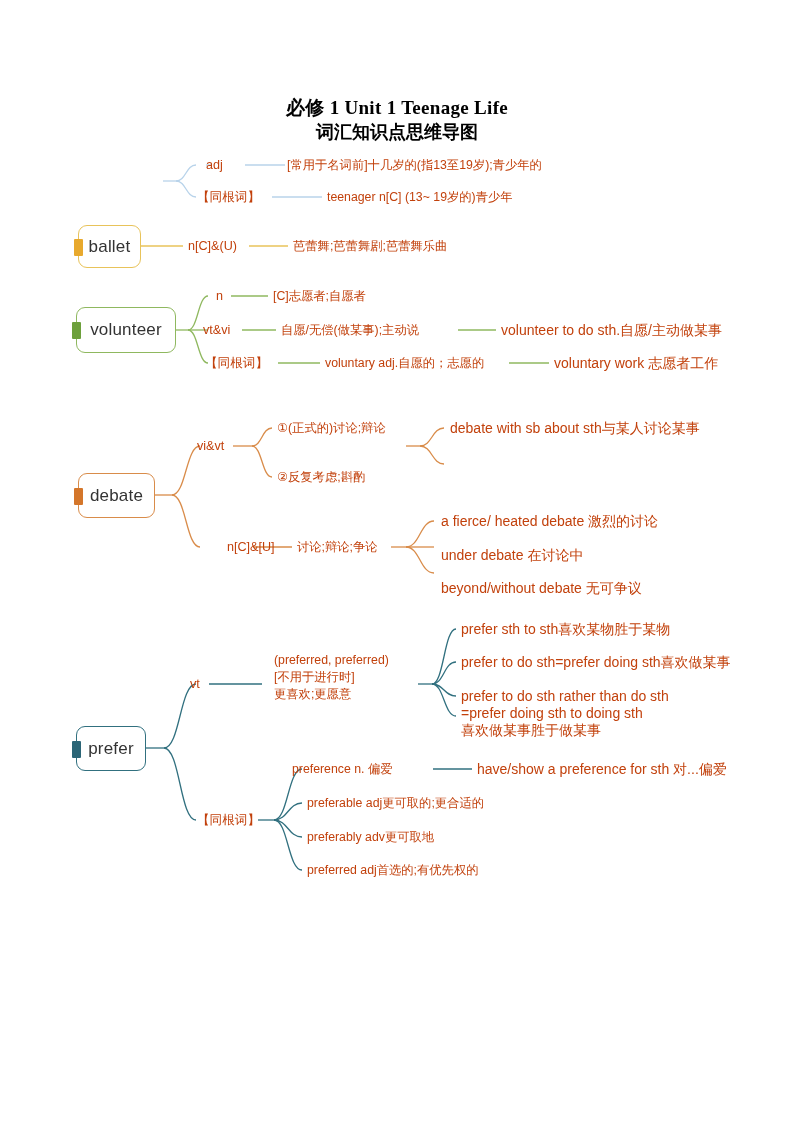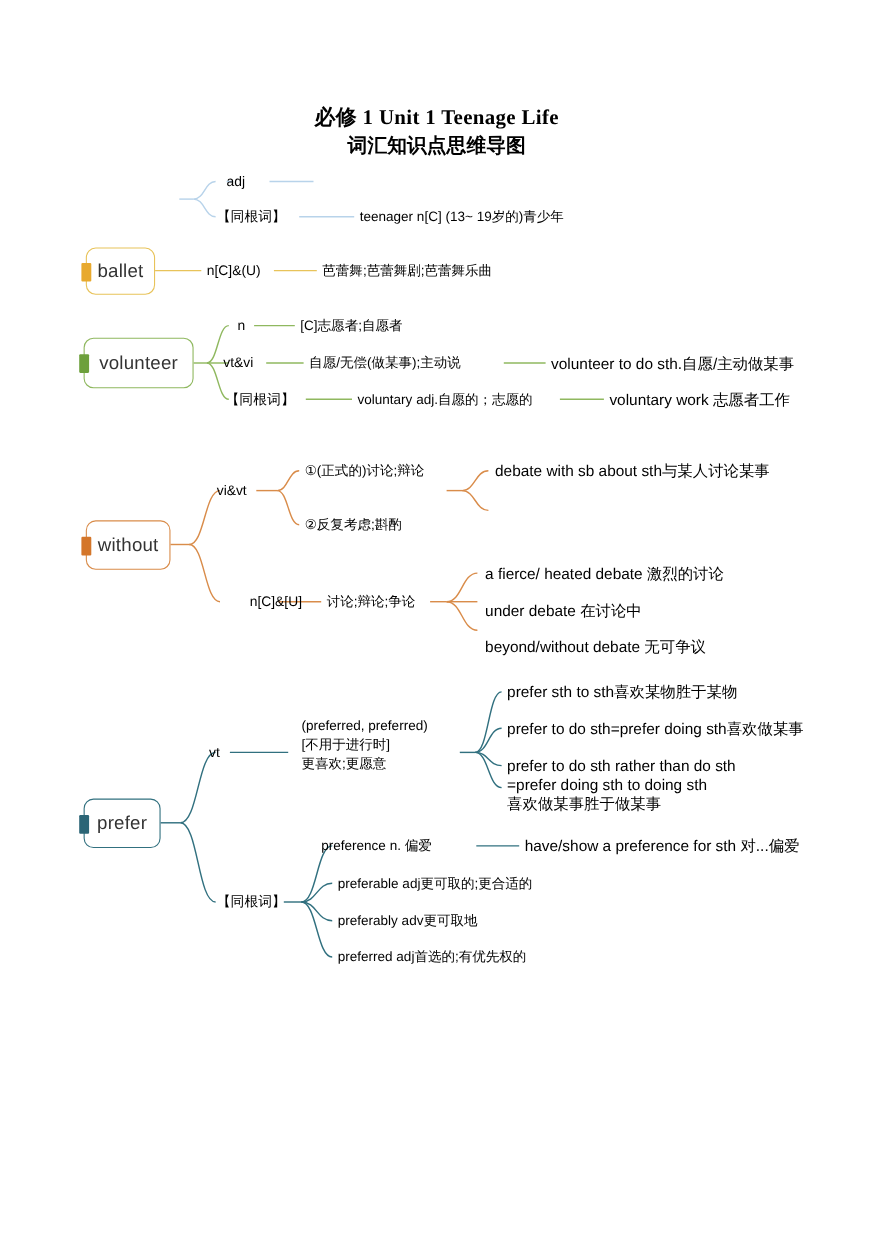--- a/index.html
+++ b/index.html
@@ -86,21 +86,21 @@
   .node-debate  { border-color: #d98c4a; }
   .node-debate  .marker { background: #d4762a; }
   .node-prefer  { border-color: #31707f; }
   .node-prefer  .marker { background: #2b6576; }
 
   
   .lbl {
     position: absolute;
     font-size: 12.3px;
     line-height: 16px;
-    color: #000000;
+    color: #c2410c;
     white-space: pre;
   }
   .lbl.multi { white-space: pre-line; }
   .lbl.lvl1 { font-size: 12.6px; }
   .lbl.lvl2 { font-size: 12.3px; }
   .lbl.lvl3 { font-size: 14px; }
 </style>
 </head>
 <body>
 
@@ -169,20 +169,21 @@
       <path d="M433,769 H472"></path>
     </g>
   </svg>
 
   <div class="title-block">
     <div class="title-line1">必修 1 Unit 1 Teenage Life</div>
     <div class="title-line2">词汇知识点思维导图</div>
   </div>
 
   <div class="lbl lvl1" style="left:206px; top:157px;">adj</div>
+  <div class="lbl lvl2" style="left:287px; top:157px;">[常用于名词前]十几岁的(指13至19岁);青少年的</div>
   <div class="lbl lvl1" style="left:197px; top:189px;">【同根词】</div>
   <div class="lbl lvl2" style="left:327px; top:189px;">teenager n[C] (13~ 19岁的)青少年</div>
 
   <div class="node node-ballet" style="left:78px; top:225px; width:63px; height:43px;">
     <span class="marker"></span>
     <span>ballet</span>
   </div>
   <div class="lbl lvl1" style="left:188px; top:238px;">n[C]&amp;(U)</div>
   <div class="lbl lvl2" style="left:293px; top:238px;">芭蕾舞;芭蕾舞剧;芭蕾舞乐曲</div>
 
@@ -196,21 +197,21 @@
   <div class="lbl lvl1" style="left:203px; top:322px;">vt&amp;vi</div>
   <div class="lbl lvl2" style="left:281px; top:322px;">自愿/无偿(做某事);主动说</div>
   <div class="lbl lvl3" style="left:501px; top:322px;">volunteer to do sth.自愿/主动做某事</div>
 
   <div class="lbl lvl1" style="left:205px; top:355px;">【同根词】</div>
   <div class="lbl lvl2" style="left:325px; top:355px;">voluntary adj.自愿的；志愿的</div>
   <div class="lbl lvl3" style="left:554px; top:355px;">voluntary work 志愿者工作</div>
 
   <div class="node node-debate" style="left:78px; top:473px; width:77px; height:45px;">
     <span class="marker"></span>
-    <span>without</span>
+    <span>debate</span>
   </div>
 
   <div class="lbl lvl1" style="left:197px; top:438px;">vi&amp;vt</div>
   <div class="lbl lvl2" style="left:277px; top:420px;">①(正式的)讨论;辩论</div>
   <div class="lbl lvl3" style="left:450px; top:420px;">debate with sb about sth与某人讨论某事</div>
   <div class="lbl lvl2" style="left:277px; top:469px;">②反复考虑;斟酌</div>
 
   <div class="lbl lvl1" style="left:195px; top:539px;padding-left:32px;">n[C]&amp;[U]</div>
   <div class="lbl lvl2" style="left:297px; top:539px;">讨论;辩论;争论</div>
   <div class="lbl lvl3" style="left:441px; top:513px;">a fierce/ heated debate 激烈的讨论</div>

